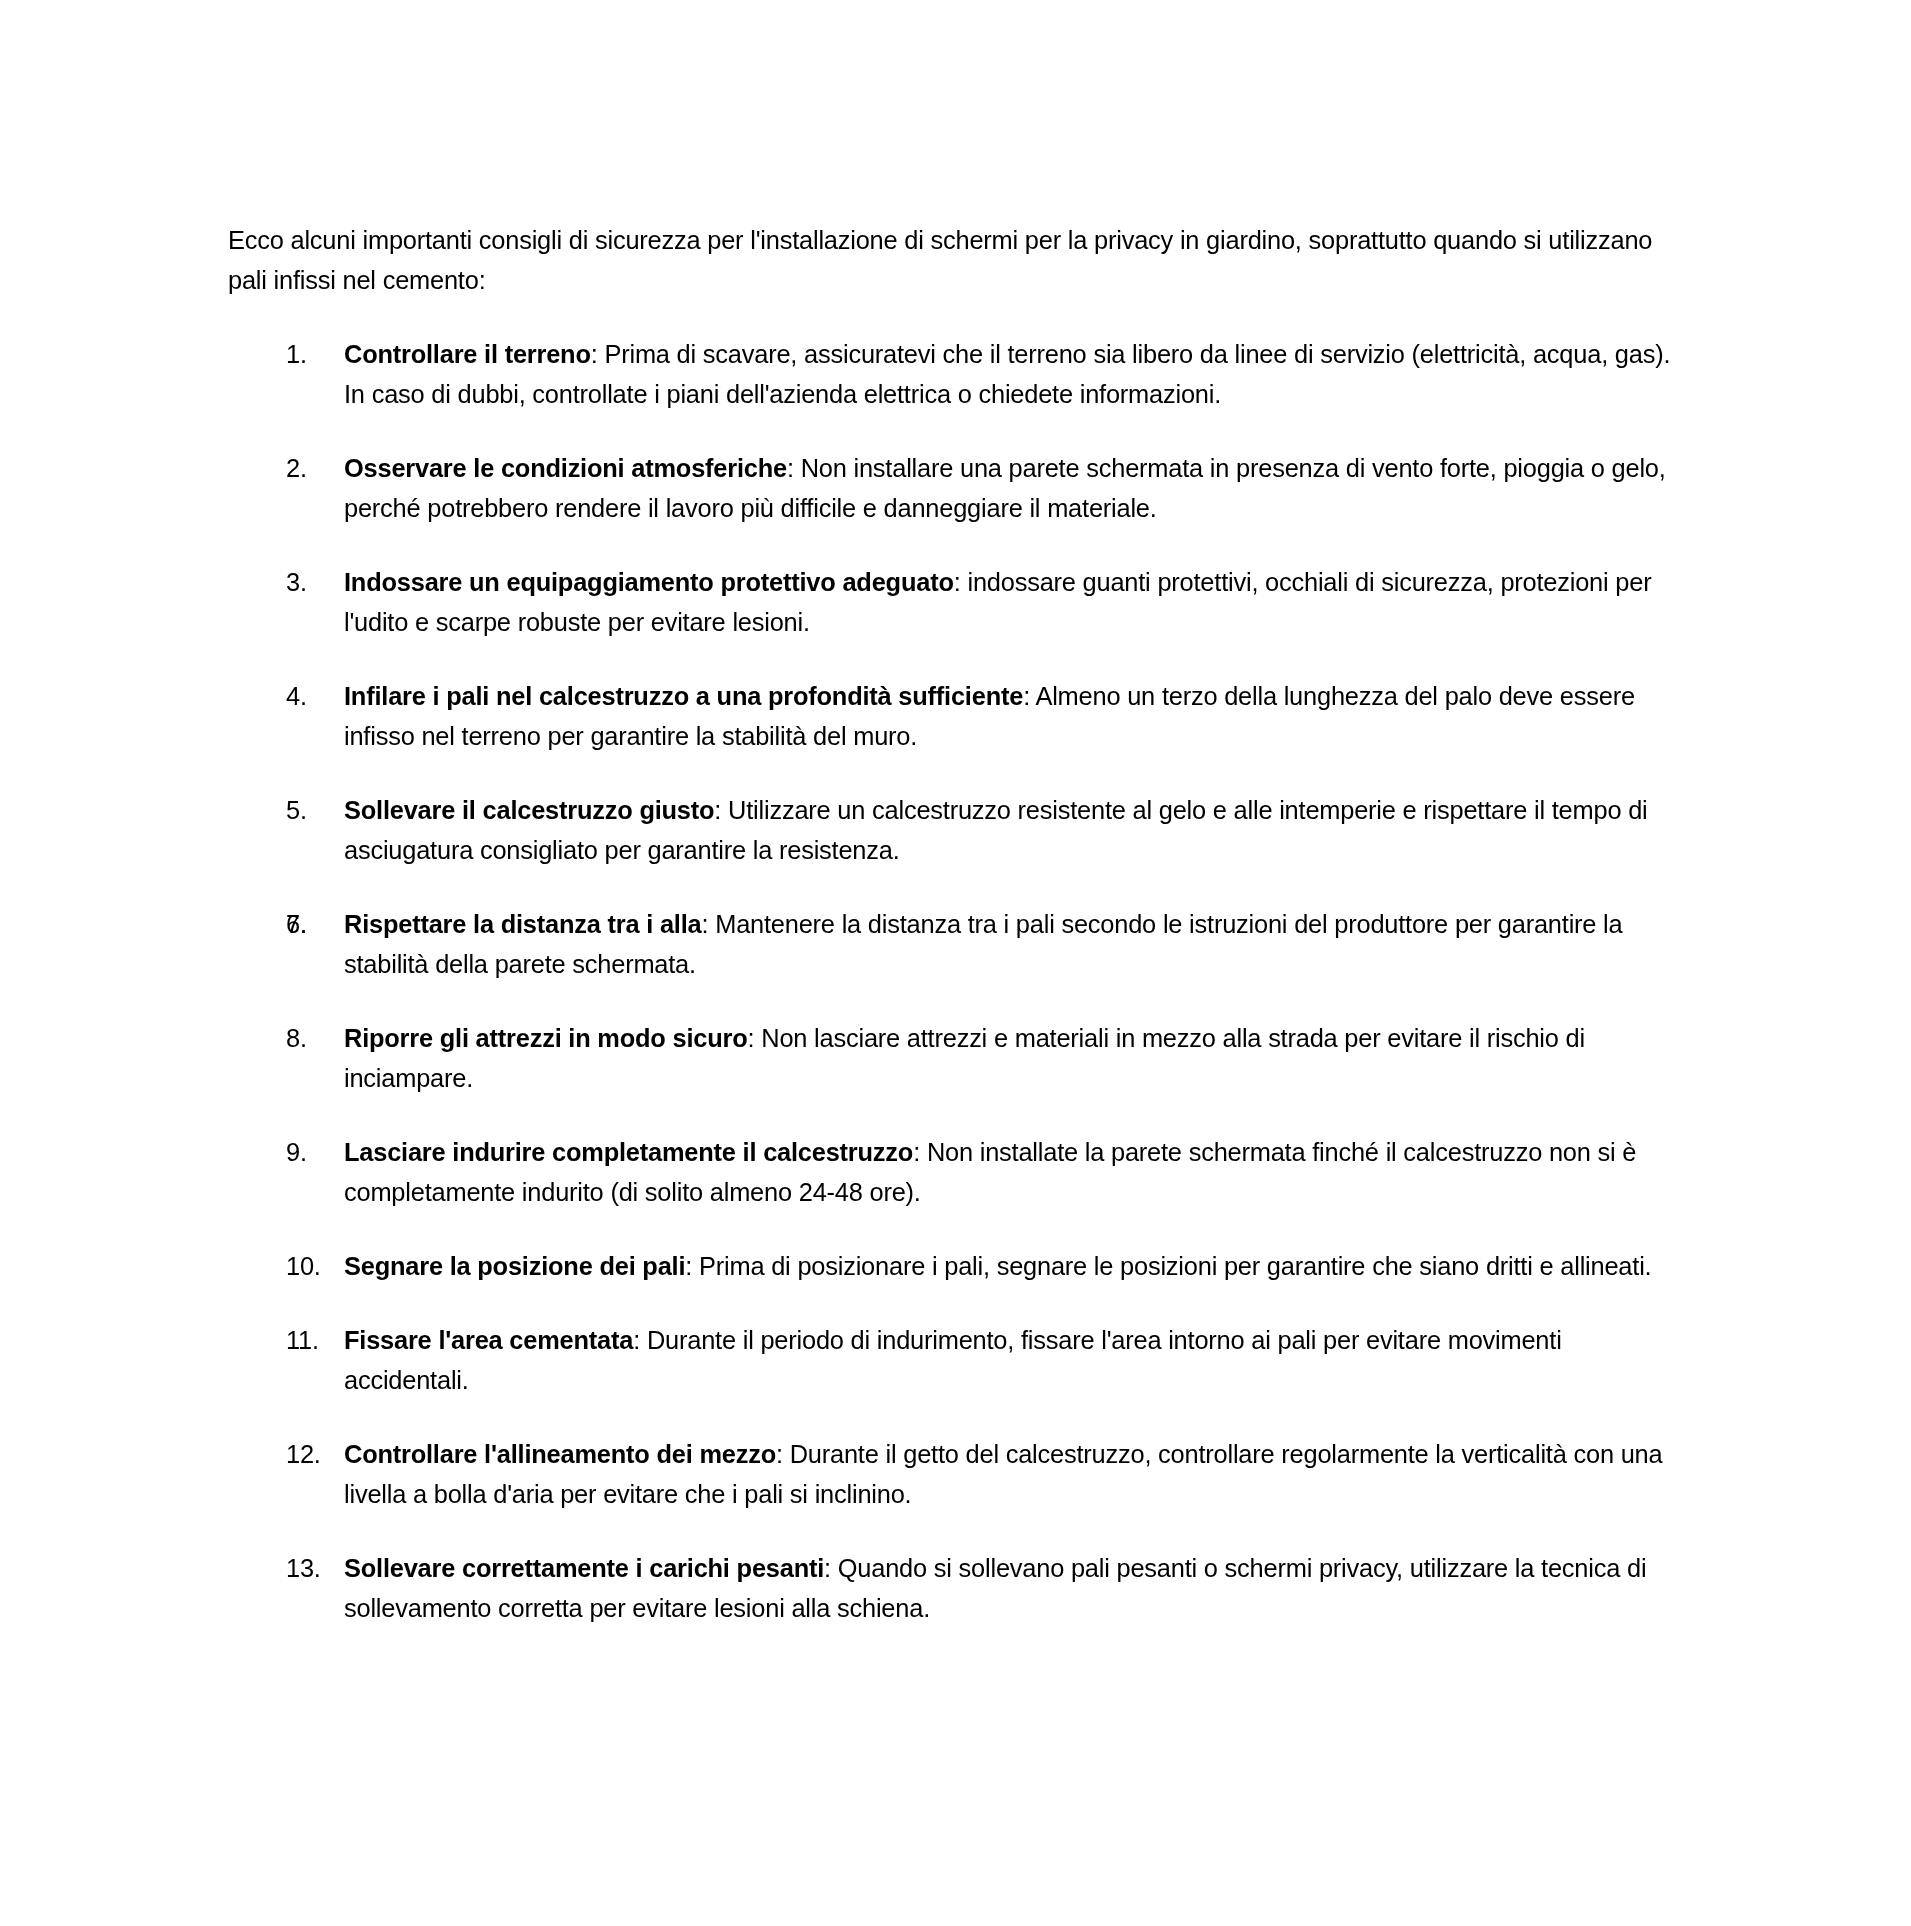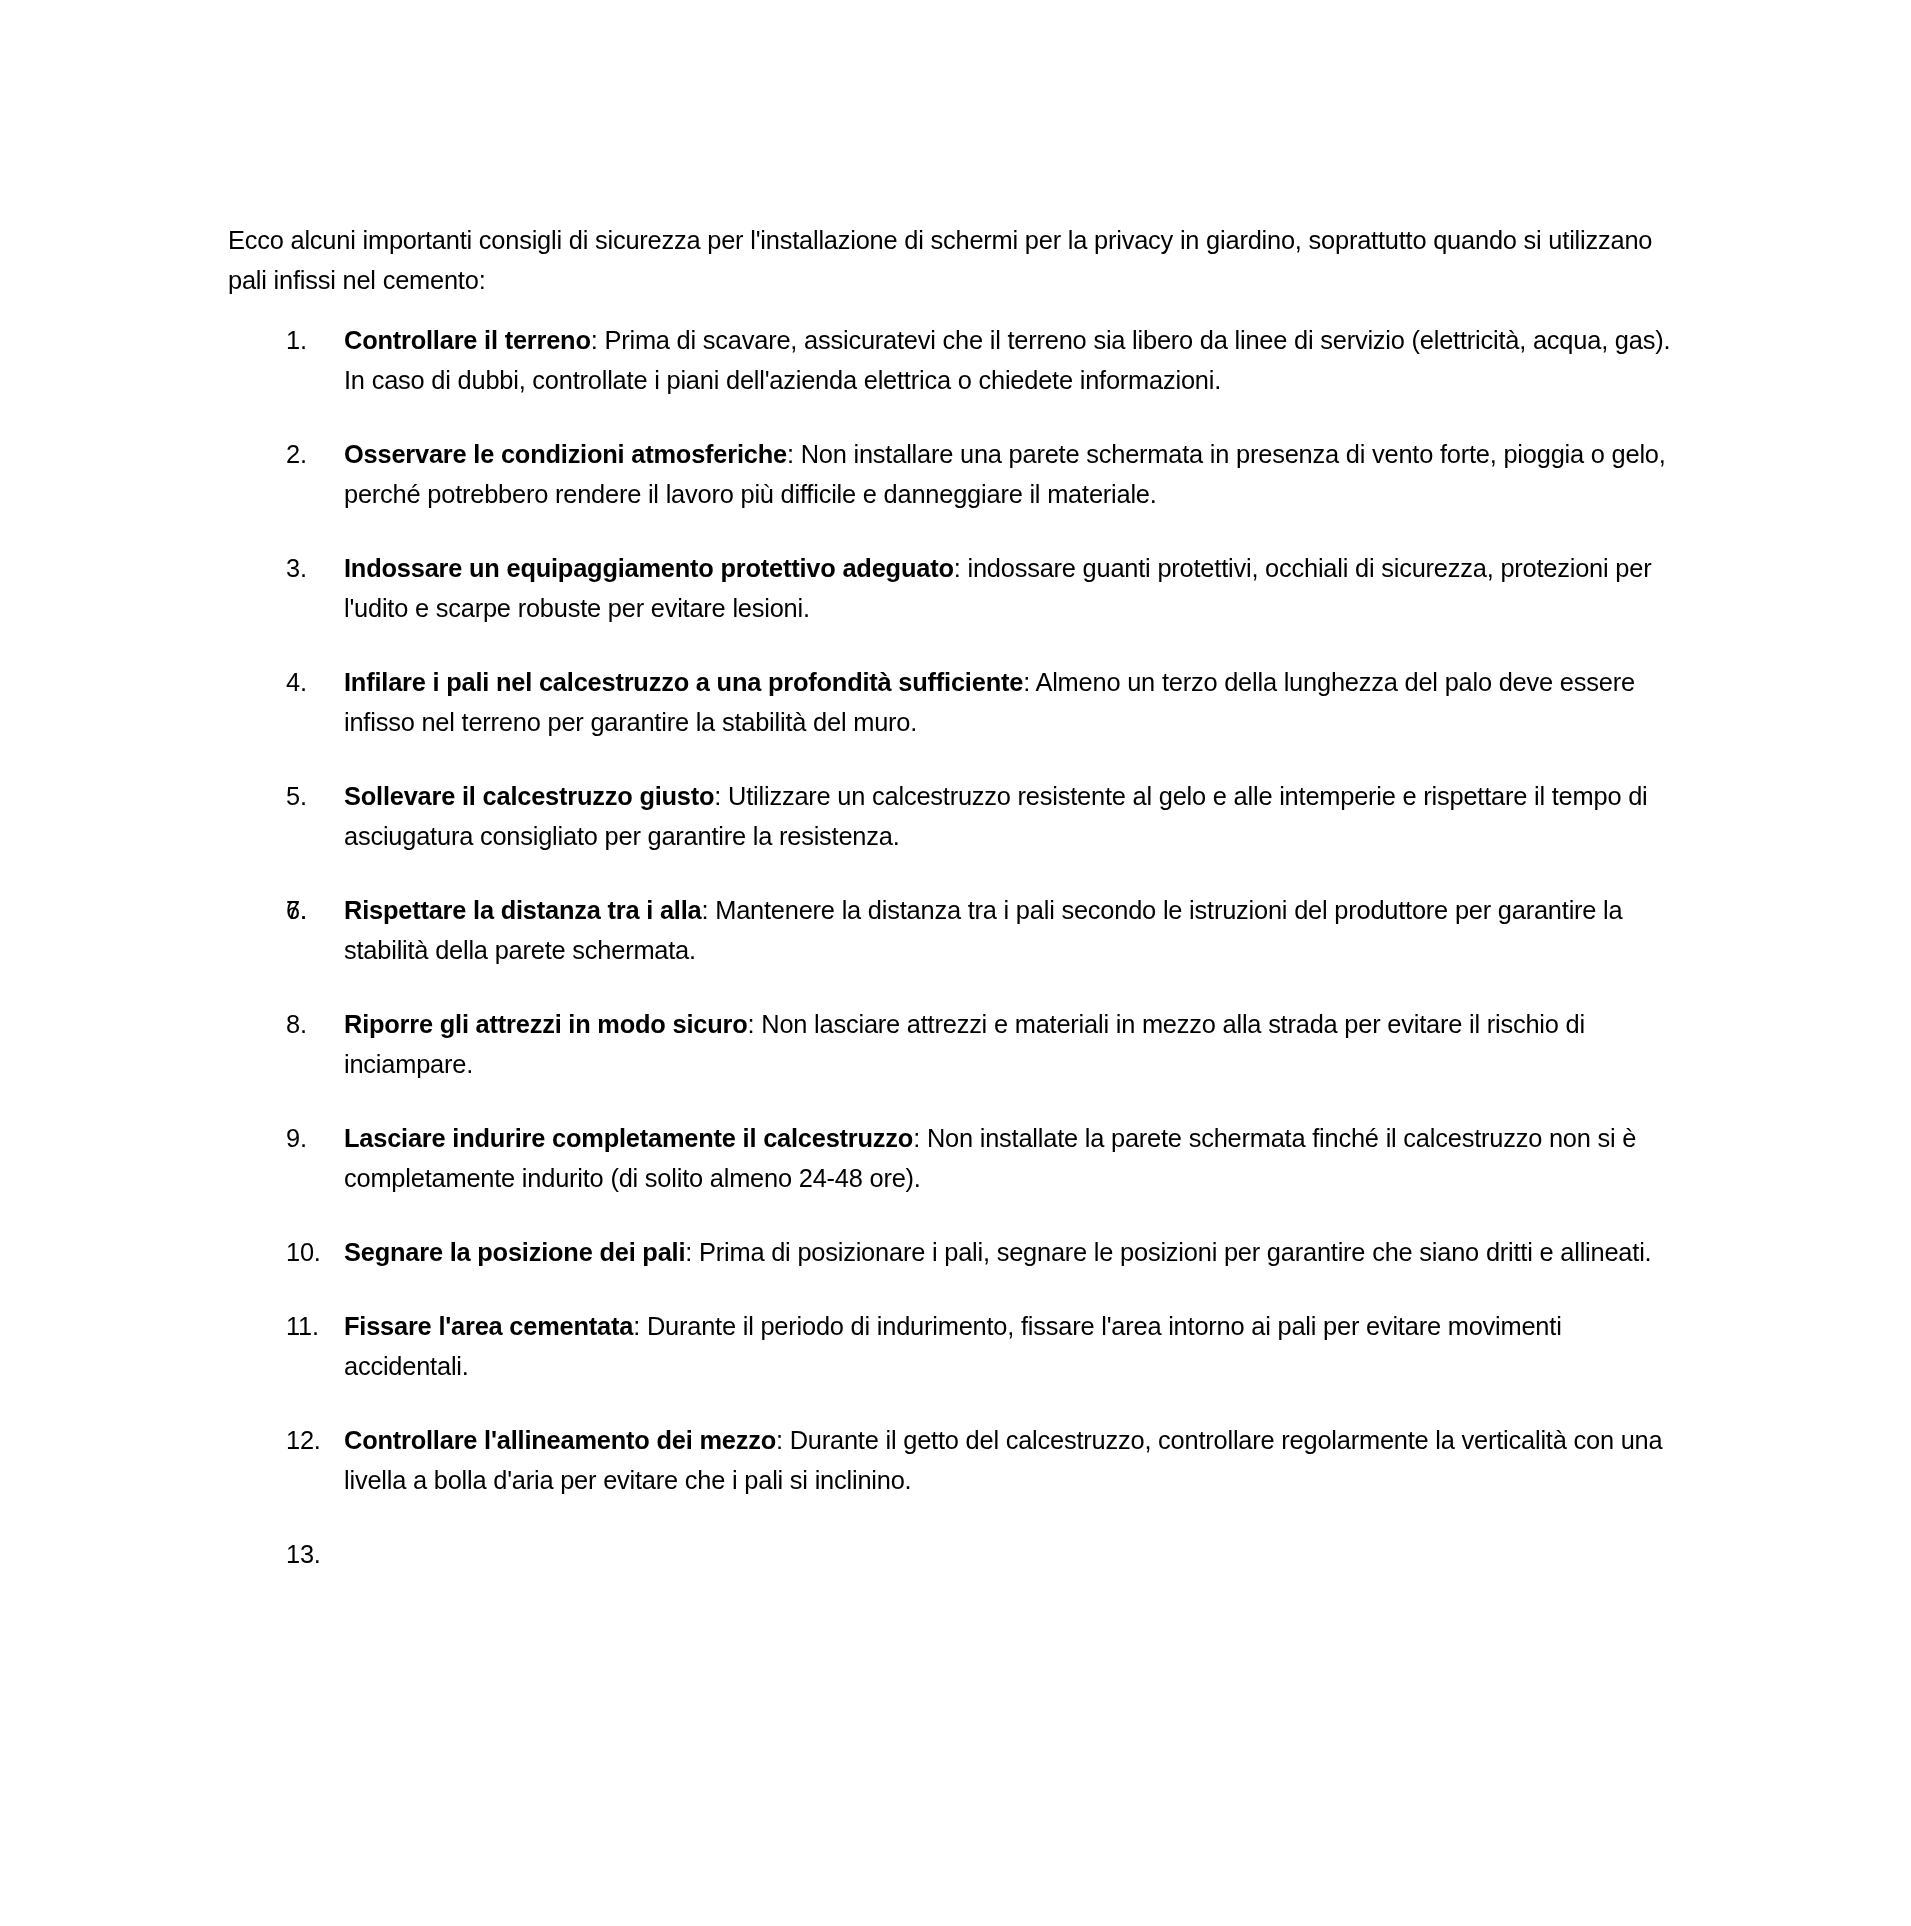--- a/index.html
+++ b/index.html
@@ -20,21 +20,21 @@
     position: absolute;
     left: 228px;
     top: 220px;
     width: 1456px;
     font-size: 25.4px;
     line-height: 40px;
     letter-spacing: -0.2px;
     hyphens: none;
   }
   .para {
-    margin: 0 0 20px 0;
+    margin: 0 0 34px 0;
   }
   .closing {
     margin: 0;
   }
   ol.tips {
     list-style: none;
     margin: 0;
     padding: 0;
   }
   ol.tips li {
@@ -116,19 +116,20 @@
     <span class="body"><span class="item-label">Fissare l'area cementata</span><span>: </span><span>Durante il periodo di indurimento, fissare l'area intorno ai pali per evitare movimenti accidentali.</span></span>
   </li>
 
   <li>
     <span class="num">12.</span>
     <span class="body"><span class="item-label">Controllare l'allineamento dei mezzo</span><span>: </span><span>Durante il getto del calcestruzzo, controllare regolarmente la verticalità con una livella a bolla d'aria per evitare che i pali si inclinino.</span></span>
   </li>
 
   <li>
     <span class="num">13.</span>
+    <span class="body"><span class="item-label">Sollevare correttamente i carichi pesanti</span><span>: </span><span>Quando si sollevano pali pesanti o schermi privacy, utilizzare la tecnica di sollevamento corretta per evitare lesioni alla schiena.</span></span>
   </li>
 </ol>
 
 
   </div>
 </div>
 
 
 </body></html>

